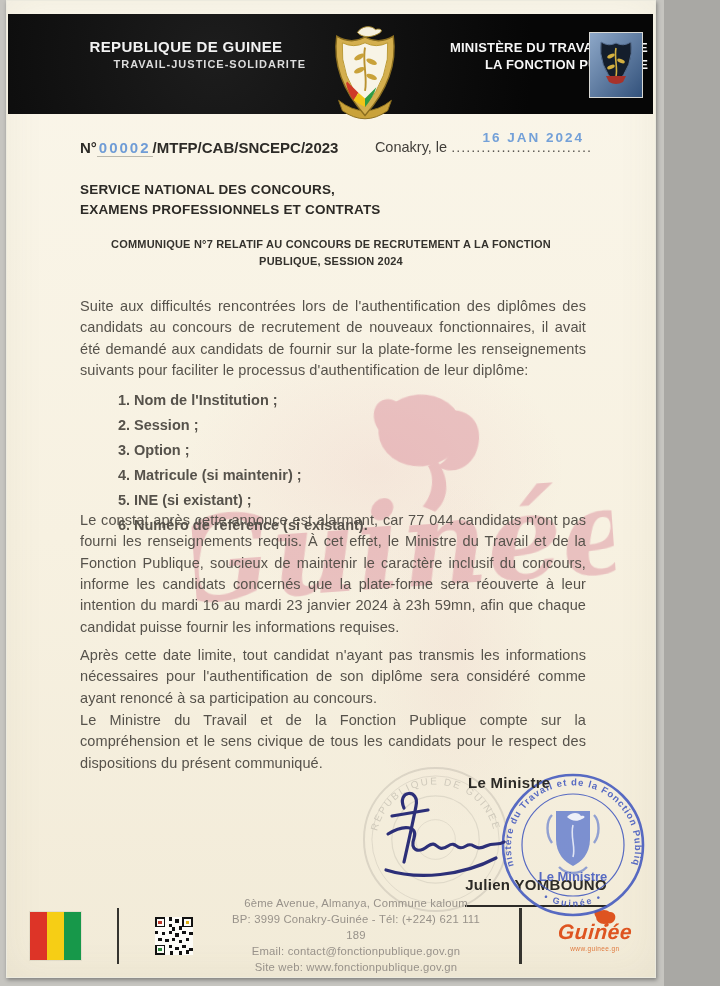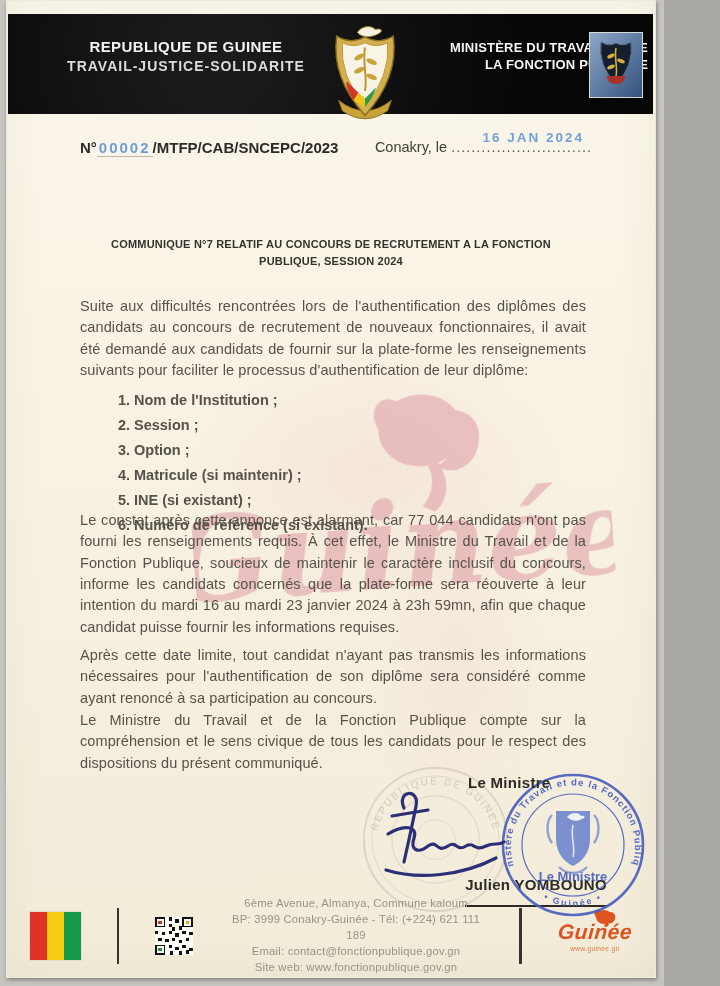--- a/index.html
+++ b/index.html
@@ -12,21 +12,21 @@
       radial-gradient(ellipse 130px 250px at 69% 67%, rgba(224,152,163,0.09), transparent 70%),
       linear-gradient(180deg,#faf6ea 0%,#f7f1e1 55%,#f2ebd8 100%);
     box-shadow:inset 0 0 0 1px #eceade, inset 0 0 40px rgba(120,110,80,0.08), 1px 2px 4px rgba(0,0,0,0.35);
   }
   
   .band{position:absolute;left:2px;right:3px;top:14px;height:100px;
     background:radial-gradient(circle at 32% 42%, #1d1d1d, #060606 72%);
     display:flex;align-items:center;}
   .band-left{position:absolute;left:58px;top:24px;width:240px;text-align:center;color:#f2f2f2;}
   .band-left .rep{font-size:15px;font-weight:bold;letter-spacing:.4px;}
-  .band-left .motto{font-size:14px;font-weight:bold;letter-spacing:1px;margin-top:3px;color:#dcdcdc;}
+  .band-left .motto{font-size:11px;font-weight:bold;letter-spacing:1px;margin-top:3px;color:#dcdcdc;text-align:right;}
   .coa{position:absolute;left:318px;top:9px;}
   .band-right{position:absolute;left:430px;top:26px;width:210px;text-align:right;color:#f6f6f6;
     font-size:13px;font-weight:bold;line-height:1.3;letter-spacing:.2px;}
   .emblem{position:absolute;right:10px;top:18px;}
   
   .refline{position:absolute;left:74px;right:64px;top:139px;display:flex;justify-content:space-between;align-items:flex-start;}
   .ref-left{font-size:15px;font-weight:bold;color:#2d2b27;white-space:nowrap;}
   .stamp-num{color:#6f9cd6;font-weight:bold;letter-spacing:2px;border-bottom:1px solid rgba(110,110,100,.45);padding:0 2px;position:relative;}
   .ref-right{font-size:14.5px;color:#413e39;white-space:nowrap;position:relative;}
   .dots{letter-spacing:1px;color:#5a5751;}
@@ -115,20 +115,24 @@
       <div class="ref-left">
         <span>N°</span><span class="stamp-num">00002</span><span>/MTFP/CAB/SNCEPC/2023</span>
       </div>
       <div class="ref-right">
         <span>Conakry, le</span>
         <span class="dots">............................</span>
         <span class="date-stamp">16 JAN 2024</span>
       </div>
     </div>
 
+    <div class="service">
+      <div>SERVICE NATIONAL DES CONCOURS,</div>
+      <div>EXAMENS PROFESSIONNELS ET CONTRATS</div>
+    </div>
 
     <div class="doc-title">COMMUNIQUE N°7 RELATIF AU CONCOURS DE RECRUTEMENT A LA FONCTION PUBLIQUE, SESSION 2024</div>
 
     <div class="watermark">
       <svg width="420" height="280" viewBox="0 0 420 280">
         <g fill="#dd93a0">
           <ellipse cx="235" cy="60" rx="42" ry="36"></ellipse>
           <path d="M262,42 C292,40 300,66 288,88 C278,104 258,106 250,96 C262,92 268,78 262,64 Z"></path>
           <path d="M250,92 C262,112 258,132 244,142 L232,136 C244,124 246,106 240,96 Z"></path>
           <ellipse cx="206" cy="46" rx="16" ry="20" transform="rotate(-20 206 46)"></ellipse>

